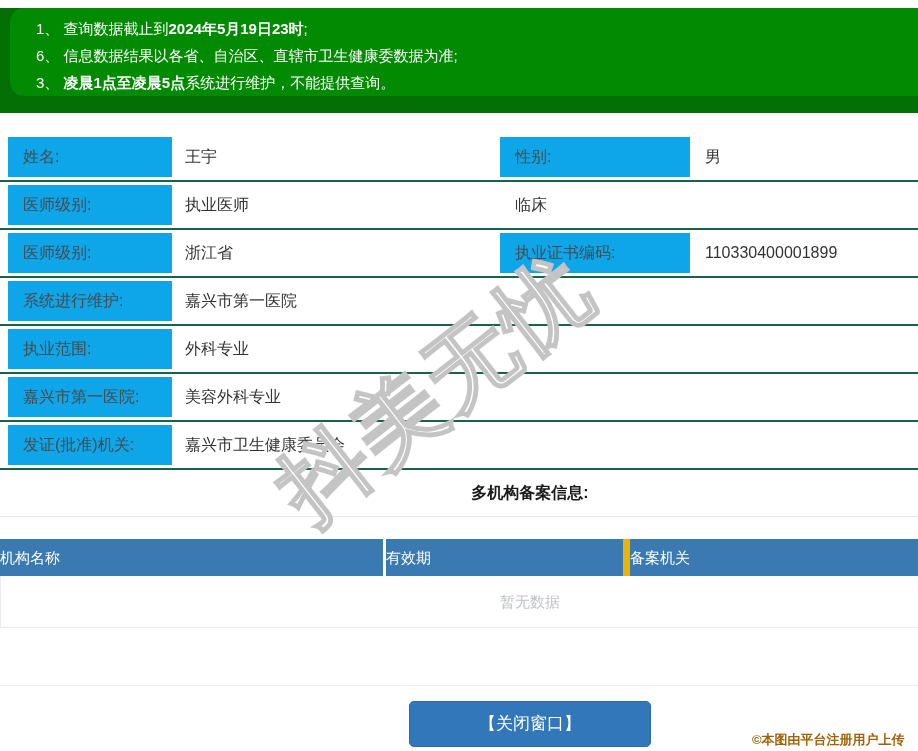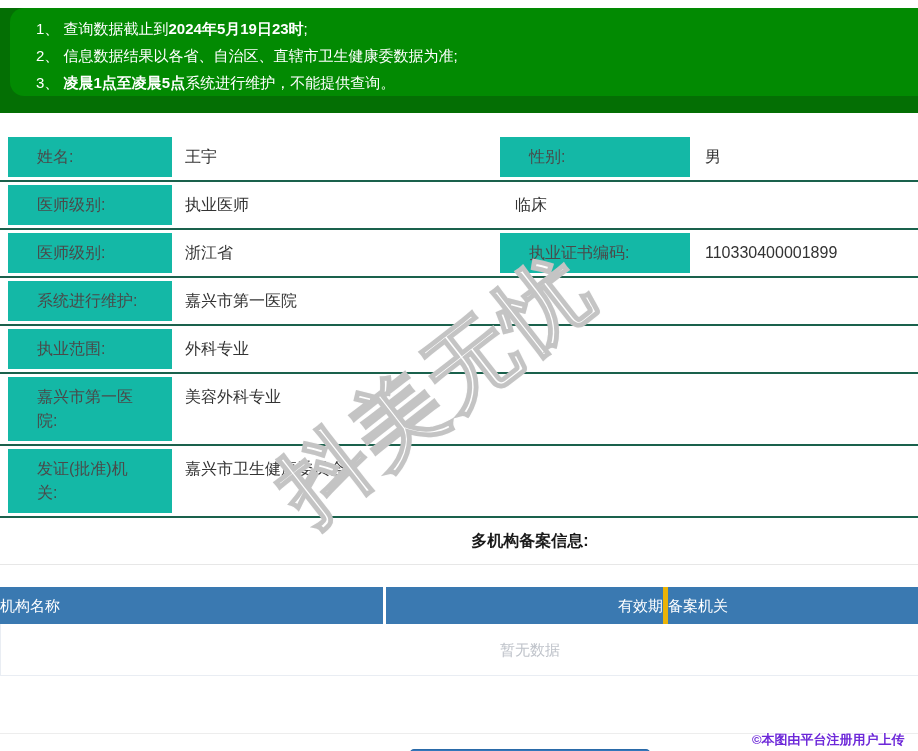--- a/index.html
+++ b/index.html
@@ -18,22 +18,22 @@
     background:#028a02;border-radius:14px 0 0 14px;
     padding:7px 0 0 26px;color:#fff;
   }
   .n-line{font-size:15px;line-height:27px;color:#ffffff;white-space:nowrap;}
   .n-line b{font-weight:bold;}
 
   
   .doctor-table{margin-top:21px;}
   .d-row{display:flex;align-items:stretch;border-bottom:2px solid #1a614c;padding:3px 0;}
   .d-lbl{
-    box-sizing:border-box;background:#14b8a6;color:#4a4a4a;
-    font-size:16px;line-height:24px;padding:8px 24px 8px 29px;
+    box-sizing:border-box;background:#0ea5e9;color:#4a4a4a;
+    font-size:16px;line-height:24px;padding:8px 24px 8px 15px;
   }
   .d-lbl.c1{margin-left:8px;width:164px;}
   .d-lbl.c2{width:190px;}
   .d-val{
     box-sizing:border-box;color:#333;font-size:16px;line-height:24px;
     padding:8px 0 8px 13px;
   }
   .d-val.v1{width:328px;}
   .d-val.v2{flex:1;padding-left:15px;}
   .d-val.vwide{flex:1;}
@@ -44,21 +44,21 @@
     line-height:22px;
   }
   .soft-divider{margin-top:12px;border-top:1px solid #e7e7e7;height:0;}
   .org-table{margin-top:22px;}
   .org-header{display:flex;height:37px;}
   .org-th{
     background:#3a79b1;color:#ffffff;font-size:15px;line-height:37px;
     padding-left:0;box-sizing:border-box;
   }
   .org-th.o1{width:386px;border-right:3px solid #ffffff;}
-  .org-th.o2{width:282px;border-right:5px solid #eab308;text-align:right;}
+  .org-th.o2{width:244px;border-right:7px solid #eab308;}
   .org-th.o3{flex:1;}
   .org-empty{
     height:52px;line-height:52px;text-align:center;color:#bfc3ca;font-size:15px;
     border:1px solid #e9edf3;border-top:none;box-sizing:border-box;
   }
 
   
   .footer-line{margin-top:57px;border-top:1px solid #ededed;height:0;}
   .close-btn{
     display:block;margin:15px auto 0 auto;width:242px;height:46px;
@@ -71,34 +71,34 @@
   .watermark{
     position:absolute;left:252px;top:330px;z-index:5;
     font-size:88px;font-weight:bold;letter-spacing:4px;white-space:nowrap;
     color:#ffffff;-webkit-text-stroke:2px #c4c4c4;
     text-shadow:0 0 2px #cccccc;
     transform:rotate(-38deg);transform-origin:center center;
     pointer-events:none;
   }
   .copyright{
     position:absolute;left:752px;top:731px;z-index:9;
-    font-size:13px;font-weight:bold;color:#6d28d9;white-space:nowrap;
+    font-size:13px;font-weight:bold;color:#a16207;white-space:nowrap;
     text-shadow:-1px -1px 0 #fff,1px -1px 0 #fff,-1px 1px 0 #fff,1px 1px 0 #fff,0 0 3px #fff;
   }
 </style>
 </head>
 <body>
 
 <div class="page">
   <div class="wrap">
 
     <div class="notice">
       <div class="notice-inner">
         <div class="n-line"><span>1、 查询数据截止到</span><b>2024年5月19日23时</b><span>;</span></div>
-        <div class="n-line"><span>2、 信息数据结果以各省、自治区、直辖市卫生健康委数据为准;</span><b></b><span></span></div>
+        <div class="n-line"><span>6、 信息数据结果以各省、自治区、直辖市卫生健康委数据为准;</span><b></b><span></span></div>
         <div class="n-line"><span>3、 </span><b>凌晨1点至凌晨5点</b><span>系统进行维护，不能提供查询。</span></div>
       </div>
     </div>
 
     <div class="doctor-table">
 
       <div class="d-row">
         <div class="d-lbl c1">姓名:</div>
         <div class="d-val v1">王宇</div>
         <div class="d-lbl c2">性别:</div>

